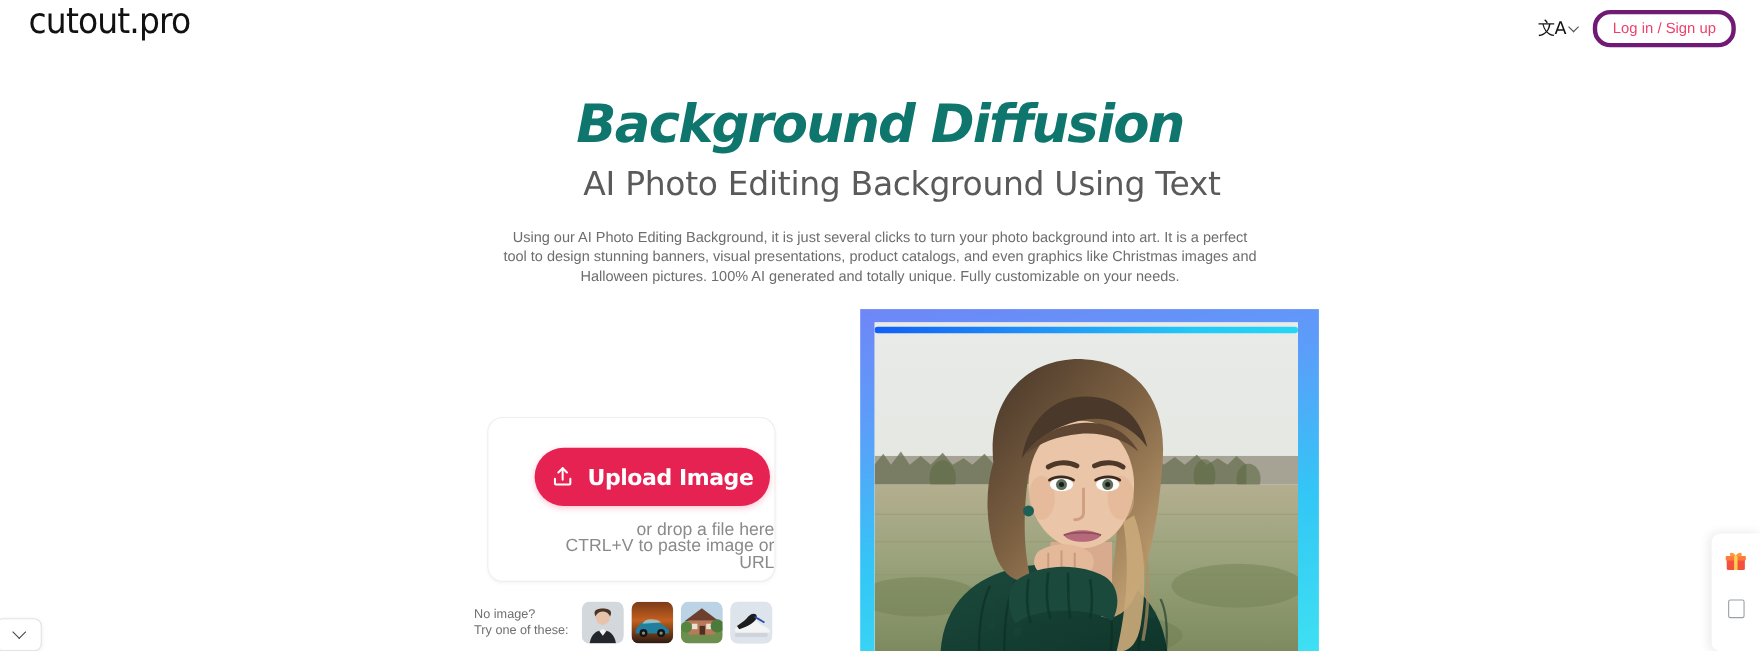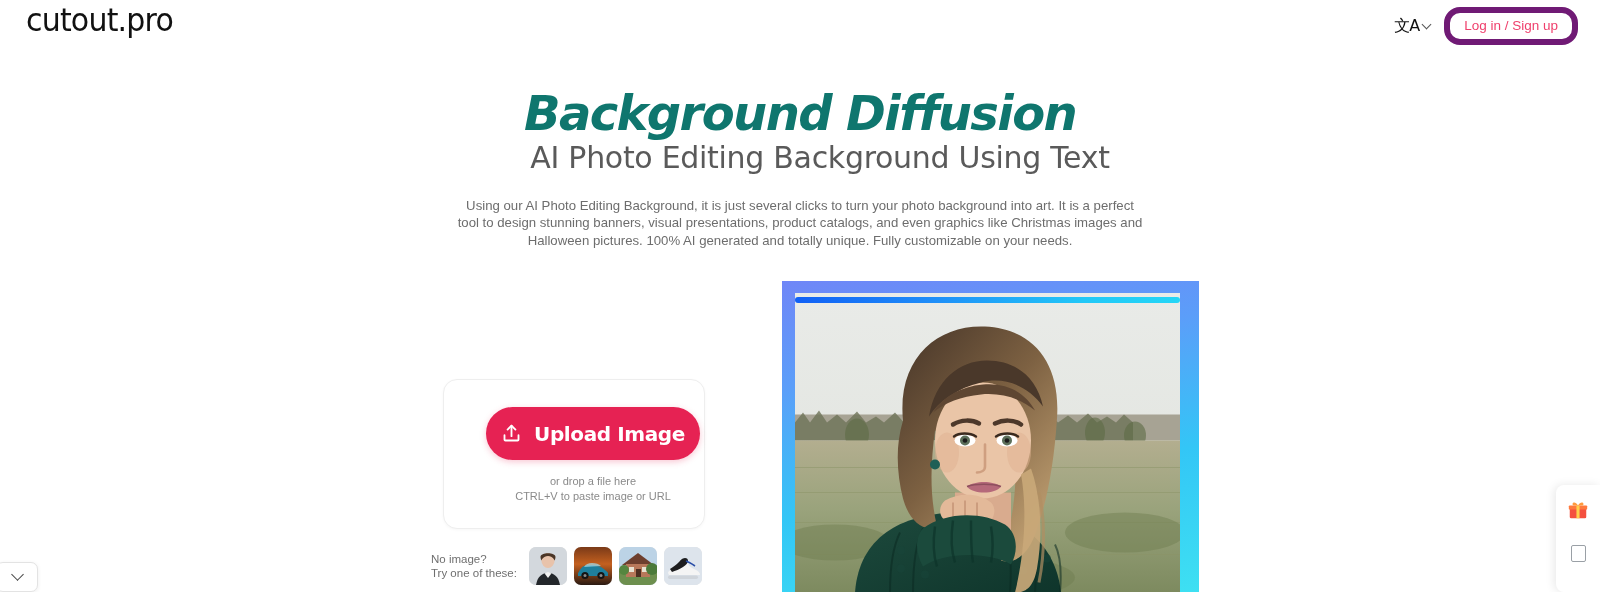--- a/index.html
+++ b/index.html
@@ -50,40 +50,41 @@
   .lang {
     display: flex; align-items: center; gap: 4px;
     cursor: pointer; color: #111;
   }
   .lang-glyph {
     font-size: 16px; line-height: 1;
     font-family: "DejaVu Sans", sans-serif;
     letter-spacing: -1px;
   }
   .login-btn {
-    border: 6px solid #701a75;
+    border: 4px solid #701a75;
     color: #ef3f6c;
     background: #fff;
     border-radius: 16px;
     padding: 6px 14px 7px;
     font-size: 13.5px;
     cursor: pointer;
     white-space: nowrap;
     line-height: 1;
   }
 
   
   .hero { position: absolute; top: 88px; left: 0; width: 1600px; text-align: center; }
   .hero-title {
     font-size: 48px; font-weight: 700; color: #0f766e;
     letter-spacing: -1.6px; line-height: 1.08;
     font-family: "DejaVu Sans", sans-serif;
     font-style: italic;
   }
   .hero-sub {
+    margin-top: 10px;
     font-size: 30px; color: #5a5a5a; font-weight: 400;
     letter-spacing: -0.3px;
     font-family: "DejaVu Sans", sans-serif;
     padding-left: 40px;
   }
   .hero-desc {
     margin: 22px auto 18px;
     width: 690px;
     font-size: 13.2px; line-height: 17.6px;
     color: #6d6d6d;
@@ -113,21 +114,21 @@
     cursor: pointer;
     box-shadow: 0 2px 6px rgba(230,34,83,0.25);
   }
   .upload-btn-label {
     font-size: 20px; font-weight: 700; letter-spacing: -0.4px;
     font-family: "DejaVu Sans", sans-serif;
   }
   .upload-icon { width: 21px; height: 21px; display: block; }
   .drop-hint {
     margin-top: 14px;
-    font-size: 11px; color: #8a8a8a; line-height: 15px; text-align: center;
+    font-size: 16px; color: #8a8a8a; line-height: 15px; text-align: right;
   }
 
   
   .samples {
     position: absolute; left: 431px; top: 547px;
     display: flex; align-items: center; gap: 12px;
   }
   .samples-label { font-size: 11.5px; color: #6f6f6f; line-height: 14.5px; white-space: nowrap; }
   .thumbs { display: flex; gap: 7px; }
   .thumb {

